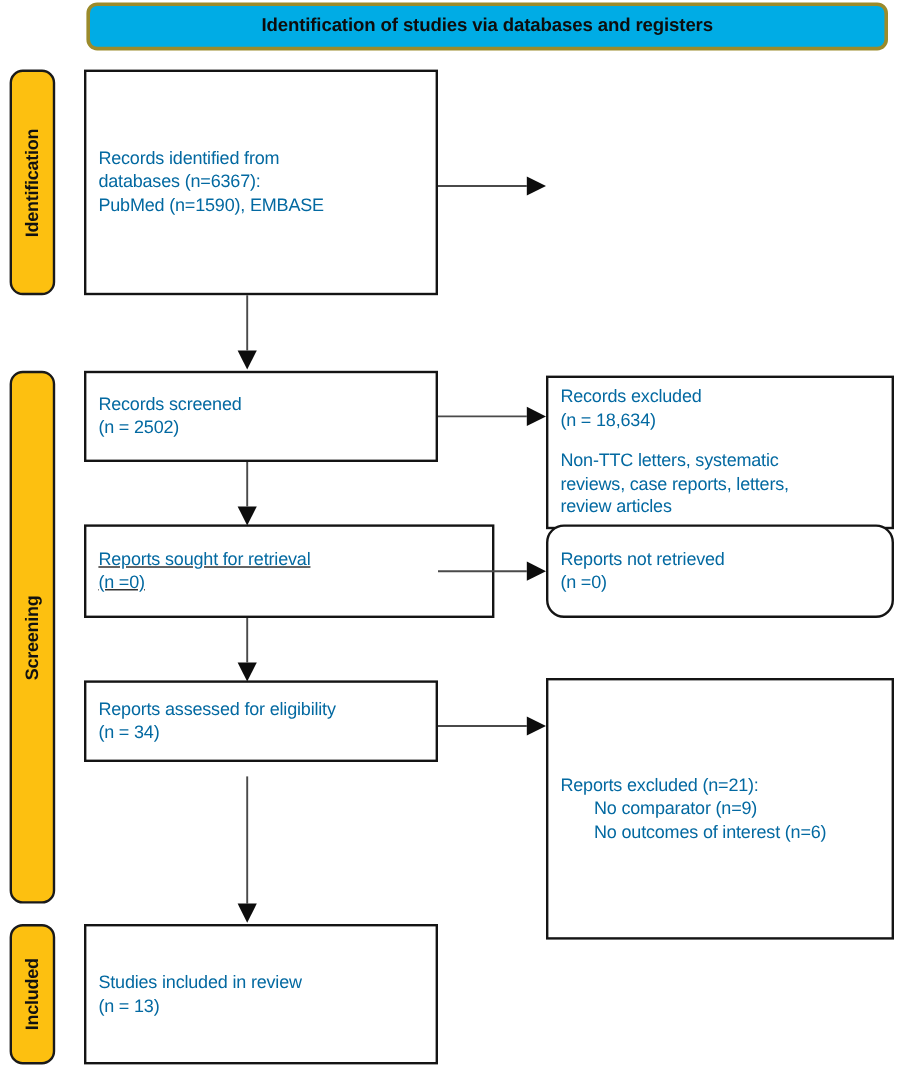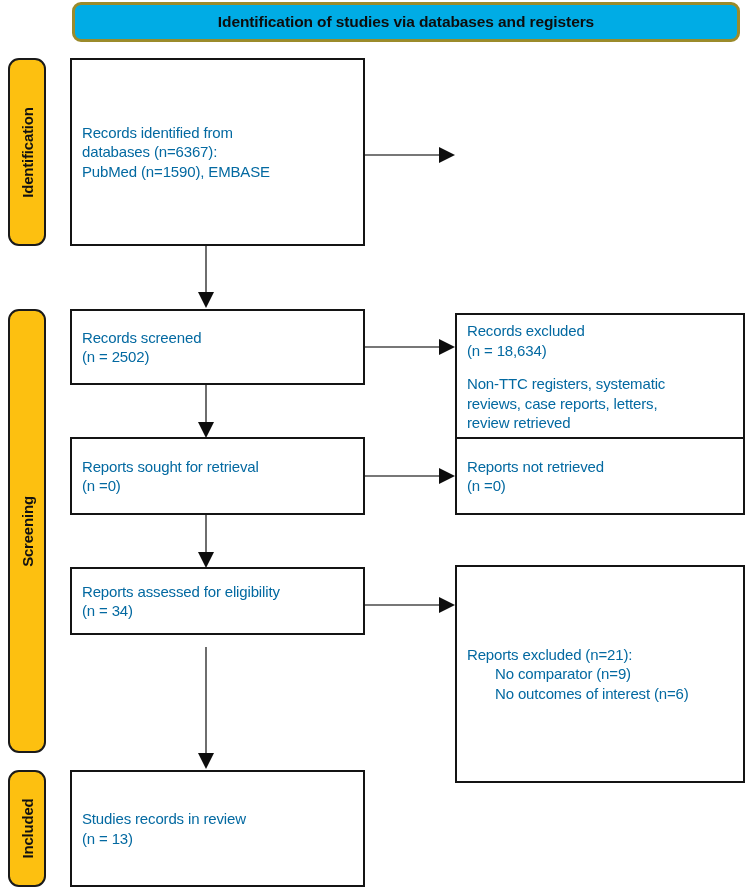--- a/index.html
+++ b/index.html
@@ -71,28 +71,28 @@
     width: 100%;
     letter-spacing: -0.15px;
   }
   .flow-box .box-text .ital { font-style: italic; }
   .flow-box .box-text .indent { display: block; padding-left: 28px; text-indent: 0; }
   .flow-box .box-text .spacer { display: block; height: 14px; }
 
   
   #box-records-identified  { left: 70px;  top: 58px;  width: 295px; height: 188px; }
   #box-records-screened    { left: 70px;  top: 309px; width: 295px; height: 76px;  }
-  #box-reports-sought      { left: 70px;  top: 437px; width: 295px; height: 78px;  }
+  #box-reports-sought      { left: 70px;  top: 437px; width: 342px; height: 78px; text-decoration: underline;  }
   #box-reports-assessed    { left: 70px;  top: 567px; width: 295px; height: 68px;  }
   #box-studies-included    { left: 70px;  top: 770px; width: 295px; height: 117px; }
 
   
   #box-records-removed     { left: 455px; top: 57px;  width: 290px; height: 188px; }
   #box-records-excluded    { left: 455px; top: 297px; width: 290px; height: 128px; margin-top: 16px; }
-  #box-reports-not-retrieved { left: 455px; top: 437px; width: 290px; height: 78px; }
+  #box-reports-not-retrieved { left: 455px; top: 437px; width: 290px; height: 78px; border-radius: 15px; }
   #box-reports-excluded    { left: 455px; top: 565px; width: 290px; height: 218px; }
 
   
   .connector { position: absolute; }
   .connector svg { display: block; overflow: visible; }
 </style>
 </head>
 <body>
 
 <div id="canvas">
@@ -135,34 +135,34 @@
 
   <div class="flow-box" id="box-reports-assessed">
     <div class="box-text">
       <span>Reports assessed for eligibility</span><br>
       <span>(n = 34)</span>
     </div>
   </div>
 
   <div class="flow-box" id="box-studies-included">
     <div class="box-text">
-      <span>Studies records in review</span><br>
+      <span>Studies included in review</span><br>
       <span>(n = 13)</span>
     </div>
   </div>
 
 
   <div class="flow-box" id="box-records-excluded">
     <div class="box-text">
       <span>Records excluded</span><br>
       <span>(n = 18,634)</span>
       <span class="spacer"></span>
-      <span>Non-TTC registers, systematic</span><br>
+      <span>Non-TTC letters, systematic</span><br>
       <span>reviews, case reports, letters,</span><br>
-      <span>review retrieved</span>
+      <span>review articles</span>
     </div>
   </div>
 
   <div class="flow-box" id="box-reports-not-retrieved">
     <div class="box-text">
       <span>Reports not retrieved</span><br>
       <span>(n =0)</span>
     </div>
   </div>
 

